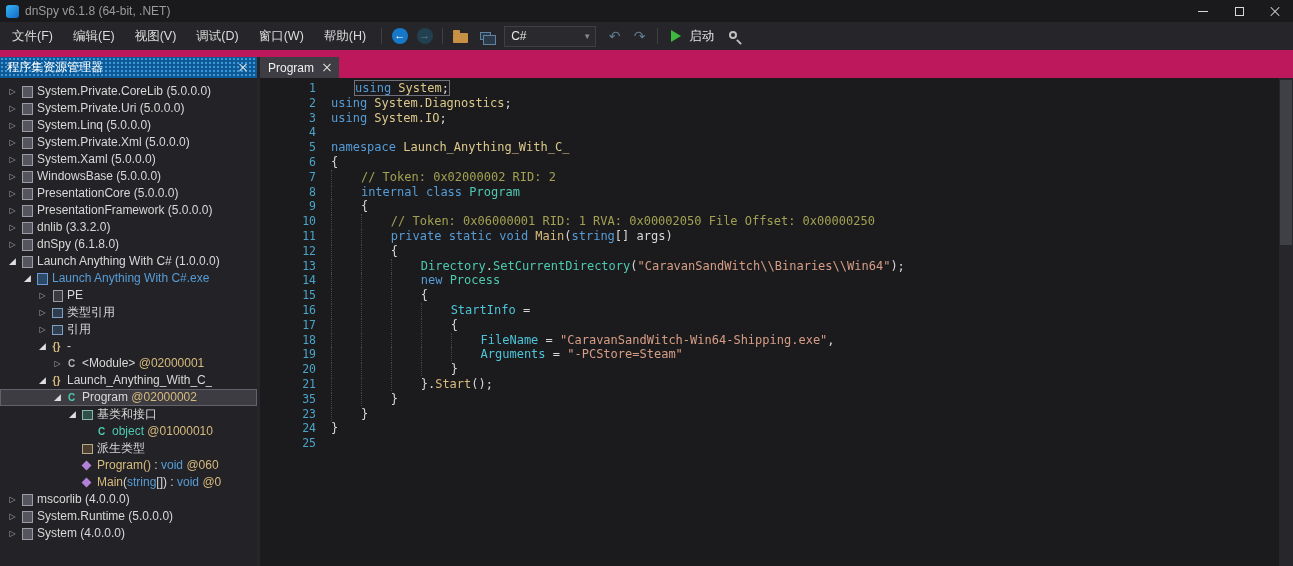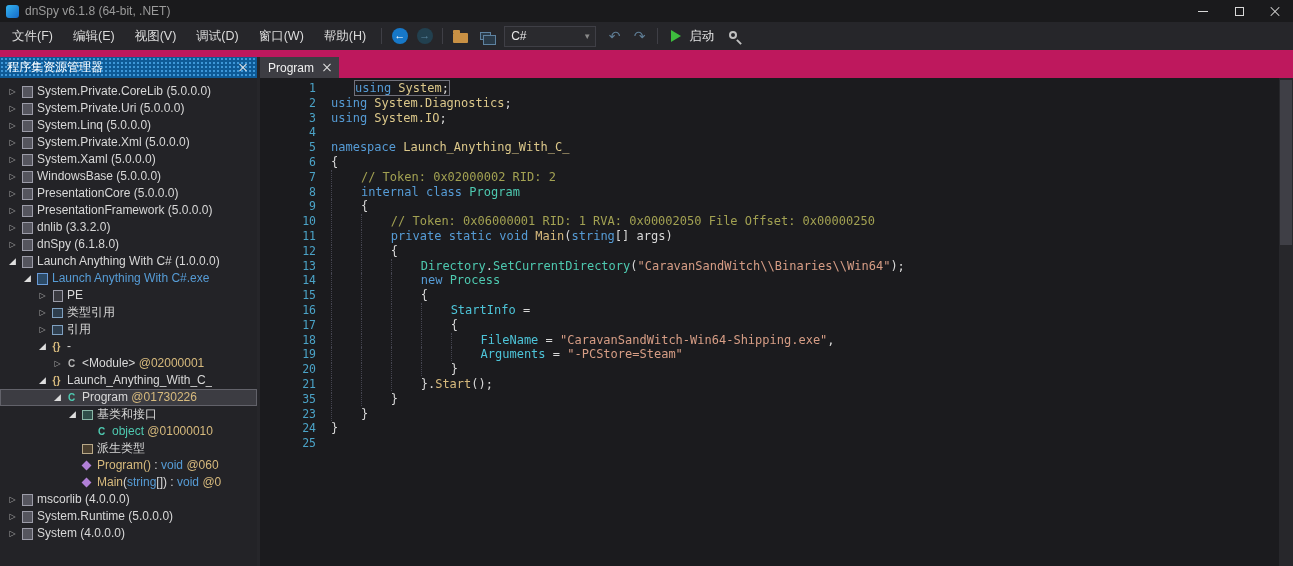--- a/index.html
+++ b/index.html
@@ -247,21 +247,21 @@
             <span class="tlabel"><span class="sg-w">&lt;Module&gt;</span><span class="sg-g"> @02000001</span></span>
           </div>
           <div class="tree-row" style="padding-left: 36px;">
             <span class="arrow expanded">◢</span>
             <span class="ticon ticon-namespace"></span>
             <span class="tlabel"><span class="sg-w">Launch_Anything_With_C_</span></span>
           </div>
           <div class="tree-row selected" style="padding-left: 51px;">
             <span class="arrow expanded">◢</span>
             <span class="ticon ticon-class"></span>
-            <span class="tlabel"><span class="sg-w">Program</span><span class="sg-g"> @01730226</span></span>
+            <span class="tlabel"><span class="sg-w">Program</span><span class="sg-g"> @02000002</span></span>
           </div>
           <div class="tree-row" style="padding-left: 66px;">
             <span class="arrow expanded">◢</span>
             <span class="ticon ticon-base-types"></span>
             <span class="tlabel"><span class="sg-w">基类和接口</span></span>
           </div>
           <div class="tree-row" style="padding-left: 81px;">
             <span class="arrow none"></span>
             <span class="ticon ticon-class"></span>
             <span class="tlabel"><span class="sg-teal">object</span><span class="sg-g"> @01000010</span></span>

